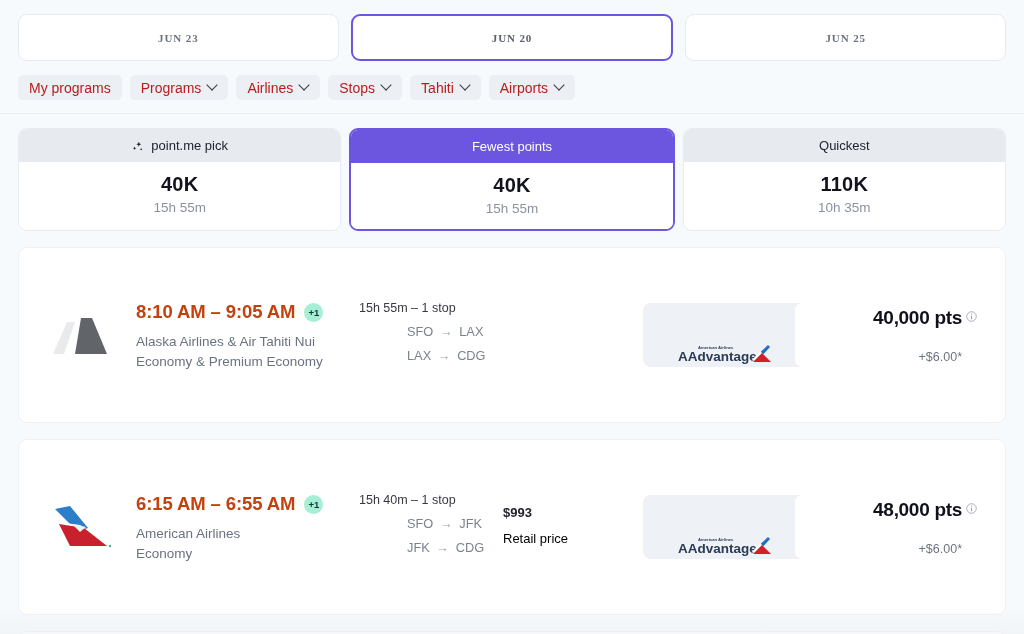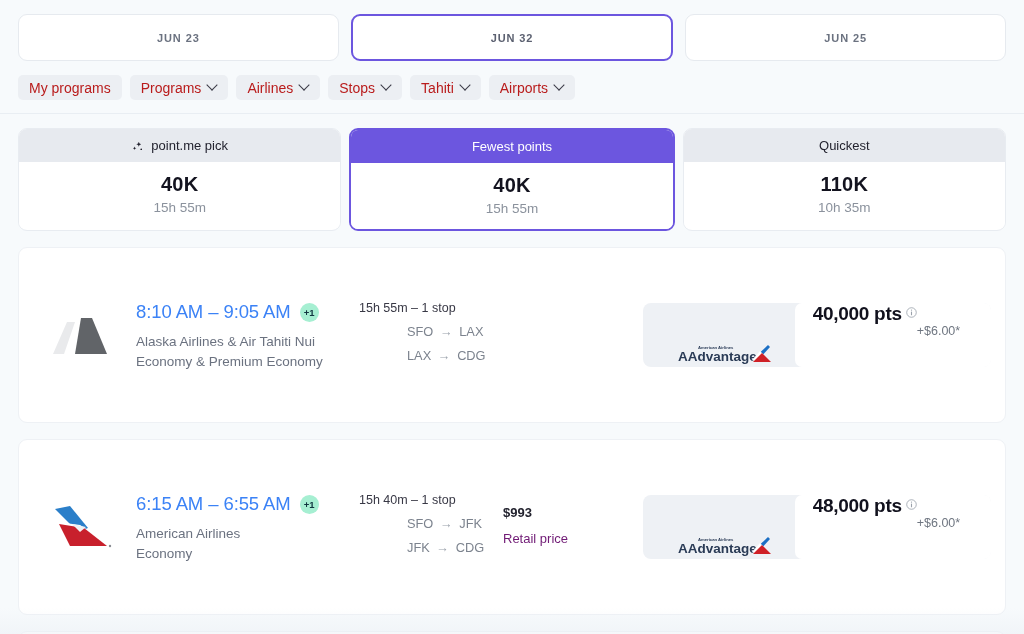--- a/index.html
+++ b/index.html
@@ -23,20 +23,21 @@
     position: relative;
     background: #f7fafc;
     overflow: hidden;
   }
 
   
   .date-tabs {
     display: flex;
     gap: 12px;
     padding: 14px 18px 0 18px;
+    font-family: Liberation Serif, serif;
   }
   .date-tab {
     flex: 1;
     height: 47px;
     background: #ffffff;
     border: 1px solid #e6eaef;
     border-radius: 9px;
     display: flex;
     align-items: center;
     justify-content: center;
@@ -168,22 +169,22 @@
     flex: 0 0 230px;
     padding-left: 13px;
   }
   .time-line {
     display: flex;
     align-items: center;
     gap: 9px;
   }
   .time-text {
     font-size: 18.5px;
-    font-weight: normal;
-    color: #3b82f6;
+    font-weight: bold;
+    color: #c2410c;
     letter-spacing: -0.1px;
     white-space: nowrap;
   }
   .plus-badge {
     background: #a6efd2;
     color: #10353f;
     border-radius: 50%;
     width: 19px;
     height: 19px;
     display: inline-flex;
@@ -228,21 +229,21 @@
     flex: 0 0 140px;
     margin-top: -4px;
   }
   .retail-amount {
     font-size: 13px;
     font-weight: bold;
     color: #22222e;
   }
   .retail-label {
     font-size: 13px;
-    color: #701a75;
+    color: #000000;
     margin-top: 11px;
   }
   .col-award {
     flex: 1;
     display: flex;
     justify-content: flex-end;
   }
   .award-box {
     background: #eef1f5;
     border-radius: 8px;
@@ -257,21 +258,21 @@
     display: flex;
     align-items: center;
     justify-content: center;
   }
   .award-pts {
     background: #ffffff;
     border-radius: 7px;
     height: 64px;
     width: 196px;
     display: flex;
-    flex-direction: row;
+    flex-direction: column;
     justify-content: center;
     padding: 0 14px 0 16px;
     position: relative;
   }
   .pts-line {
     display: flex;
     align-items: flex-start;
     justify-content: flex-end;
     gap: 4px;
   }
@@ -313,21 +314,21 @@
 </head>
 <body>
 
 <div class="page">
 
   <div class="date-tabs">
     <div class="date-tab">
       <span>JUN 23</span>
     </div>
     <div class="date-tab active">
-      <span>JUN 32</span>
+      <span>JUN 20</span>
     </div>
     <div class="date-tab">
       <span>JUN 25</span>
     </div>
   </div>
 
   <div class="filter-bar">
     <button class="pill">
       <span>My programs</span>
     </button>

